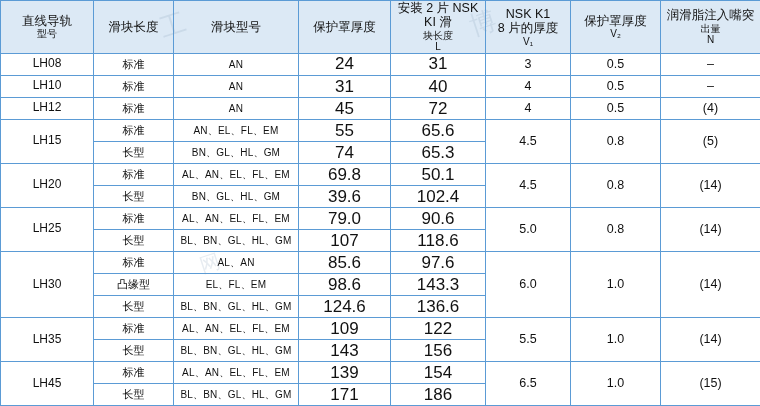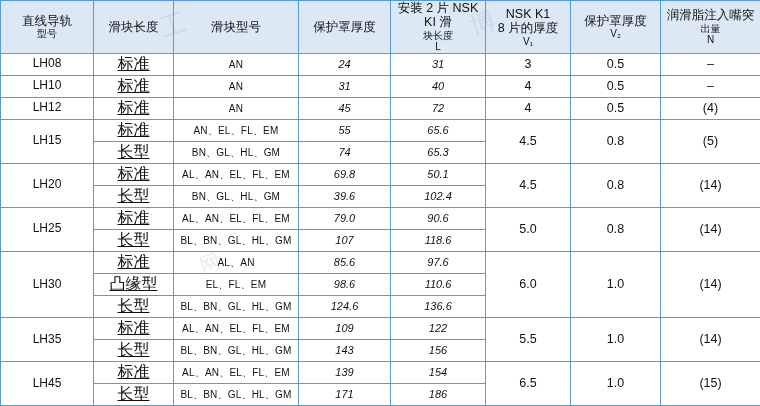--- a/index.html
+++ b/index.html
@@ -47,30 +47,28 @@
   }
   tbody td {
     font-size: 12.5px;
     height: 21px;
     background: #ffffff;
   }
   td.model {
     font-size: 12px;
   }
   td.type {
-    font-size: 16px;
-    text-decoration: underline;
+    font-size: 11px;
   }
   td.codes {
     font-size: 10px;
     letter-spacing: 0.2px;
   }
   td.num {
-    font-size: 11px;
-    font-style: italic;
+    font-size: 17px;
   }
   td.mid {
     font-size: 12.5px;
   }
   
   .wm {
     position: absolute;
     pointer-events: none;
     color: rgba(120,150,180,0.18);
     font-size: 26px;
@@ -222,21 +220,21 @@
           <td class="num">85.6</td>
           <td class="num">97.6</td>
           <td class="mid" rowspan="3">6.0</td>
           <td class="mid" rowspan="3">1.0</td>
           <td class="mid" rowspan="3">(14)</td>
         </tr>
         <tr>
           <td class="type">凸缘型</td>
           <td class="codes">EL、FL、EM</td>
           <td class="num">98.6</td>
-          <td class="num">110.6</td>
+          <td class="num">143.3</td>
         </tr>
         <tr>
           <td class="type">长型</td>
           <td class="codes">BL、BN、GL、HL、GM</td>
           <td class="num">124.6</td>
           <td class="num">136.6</td>
         </tr>
         <tr>
           <td class="model" rowspan="2">LH35</td>
           <td class="type">标准</td>

